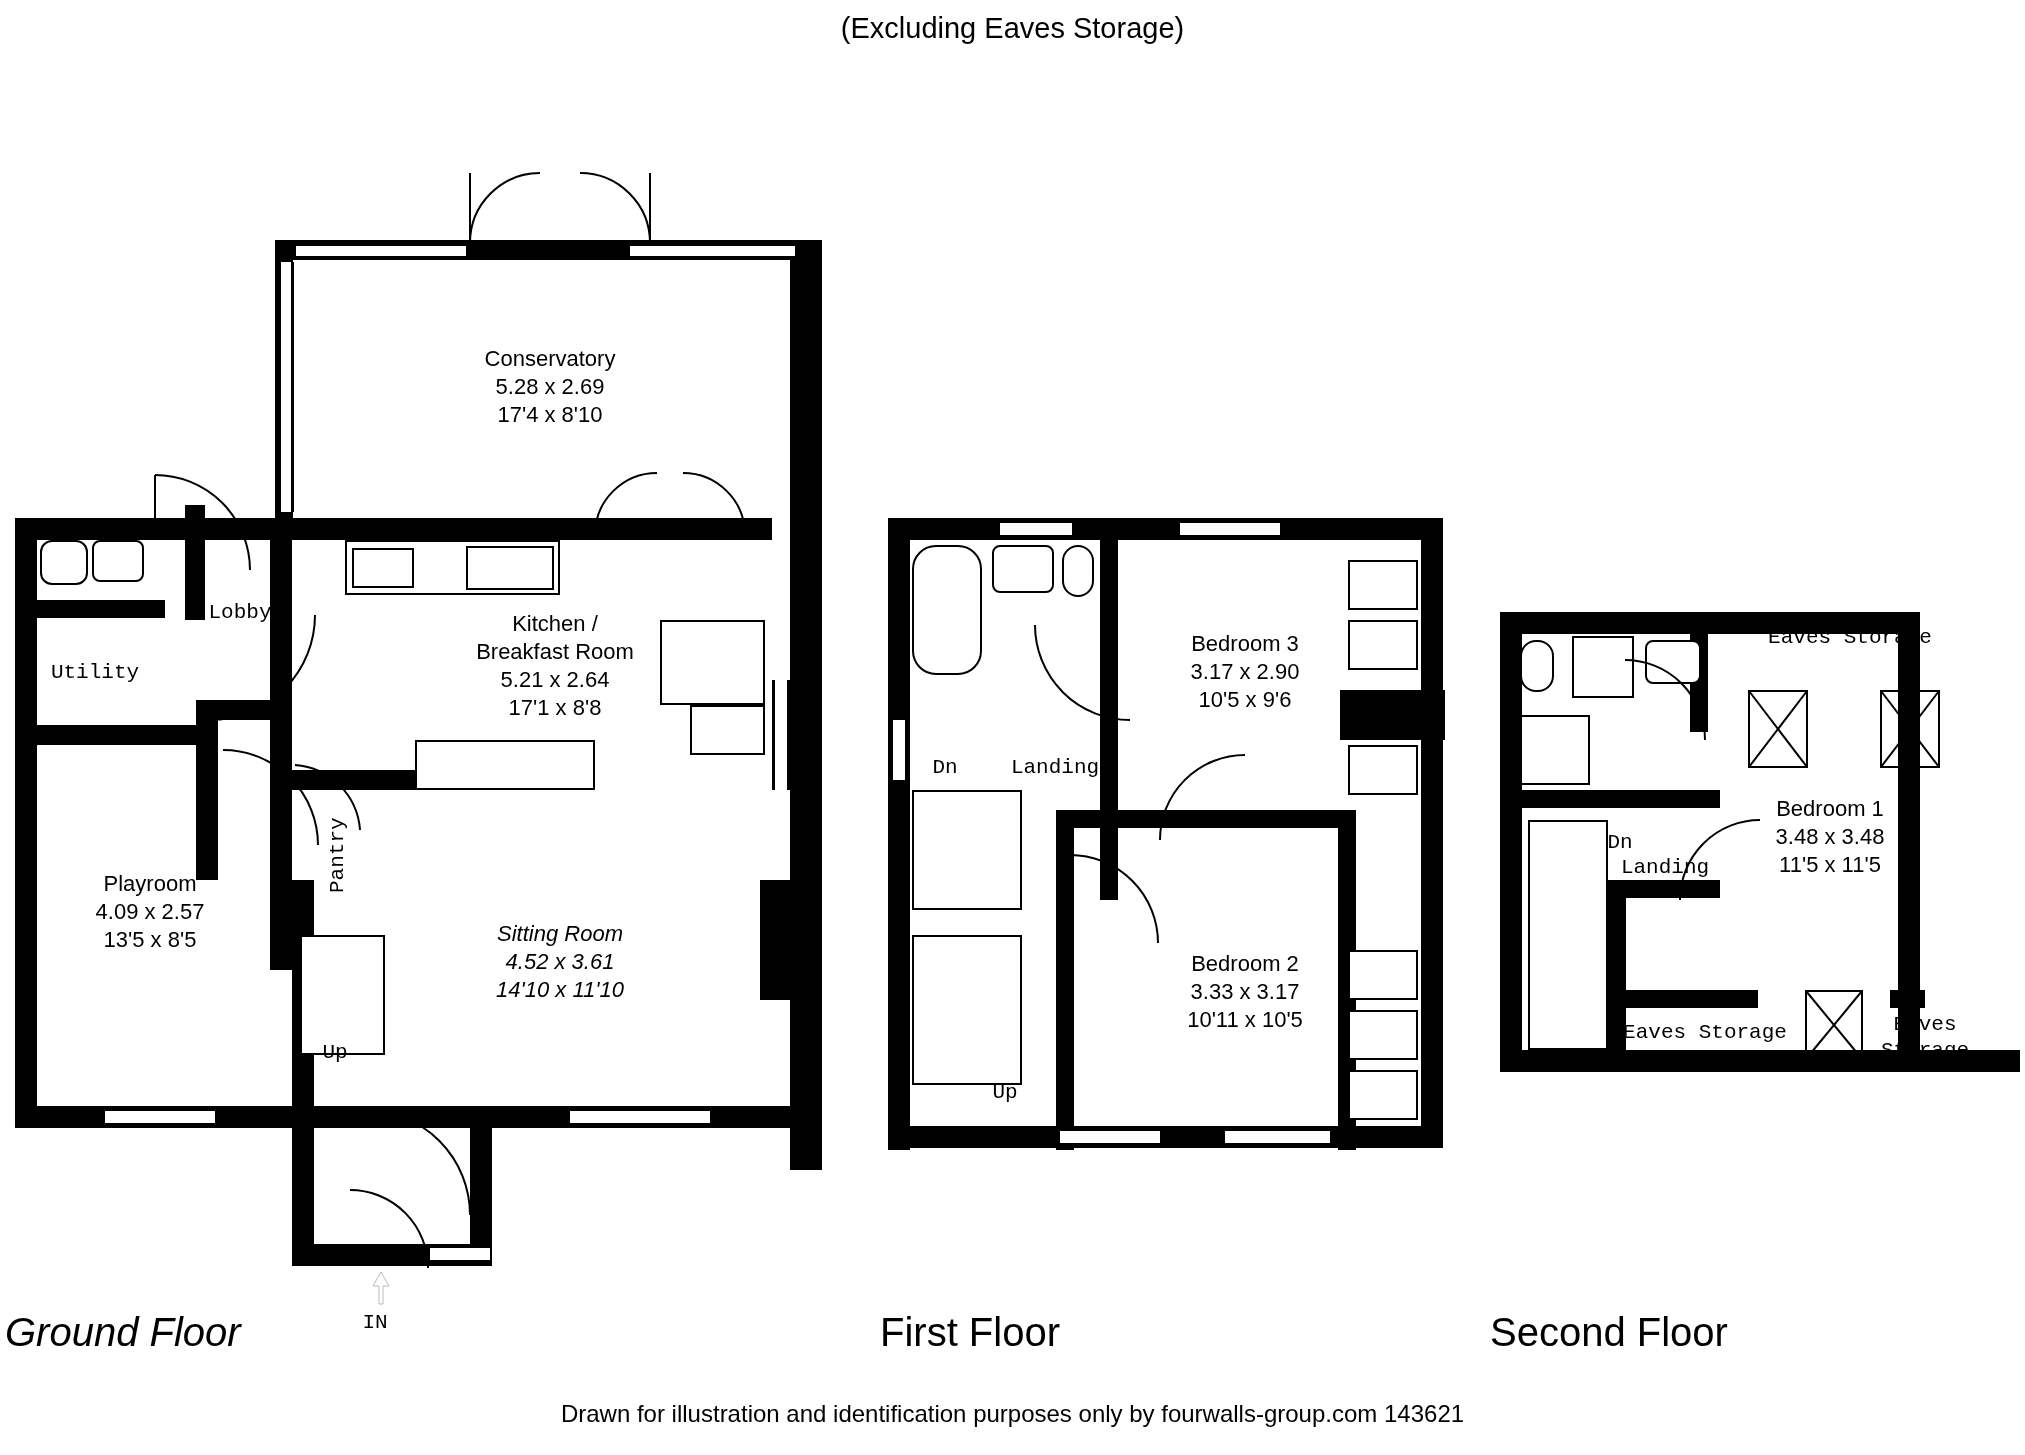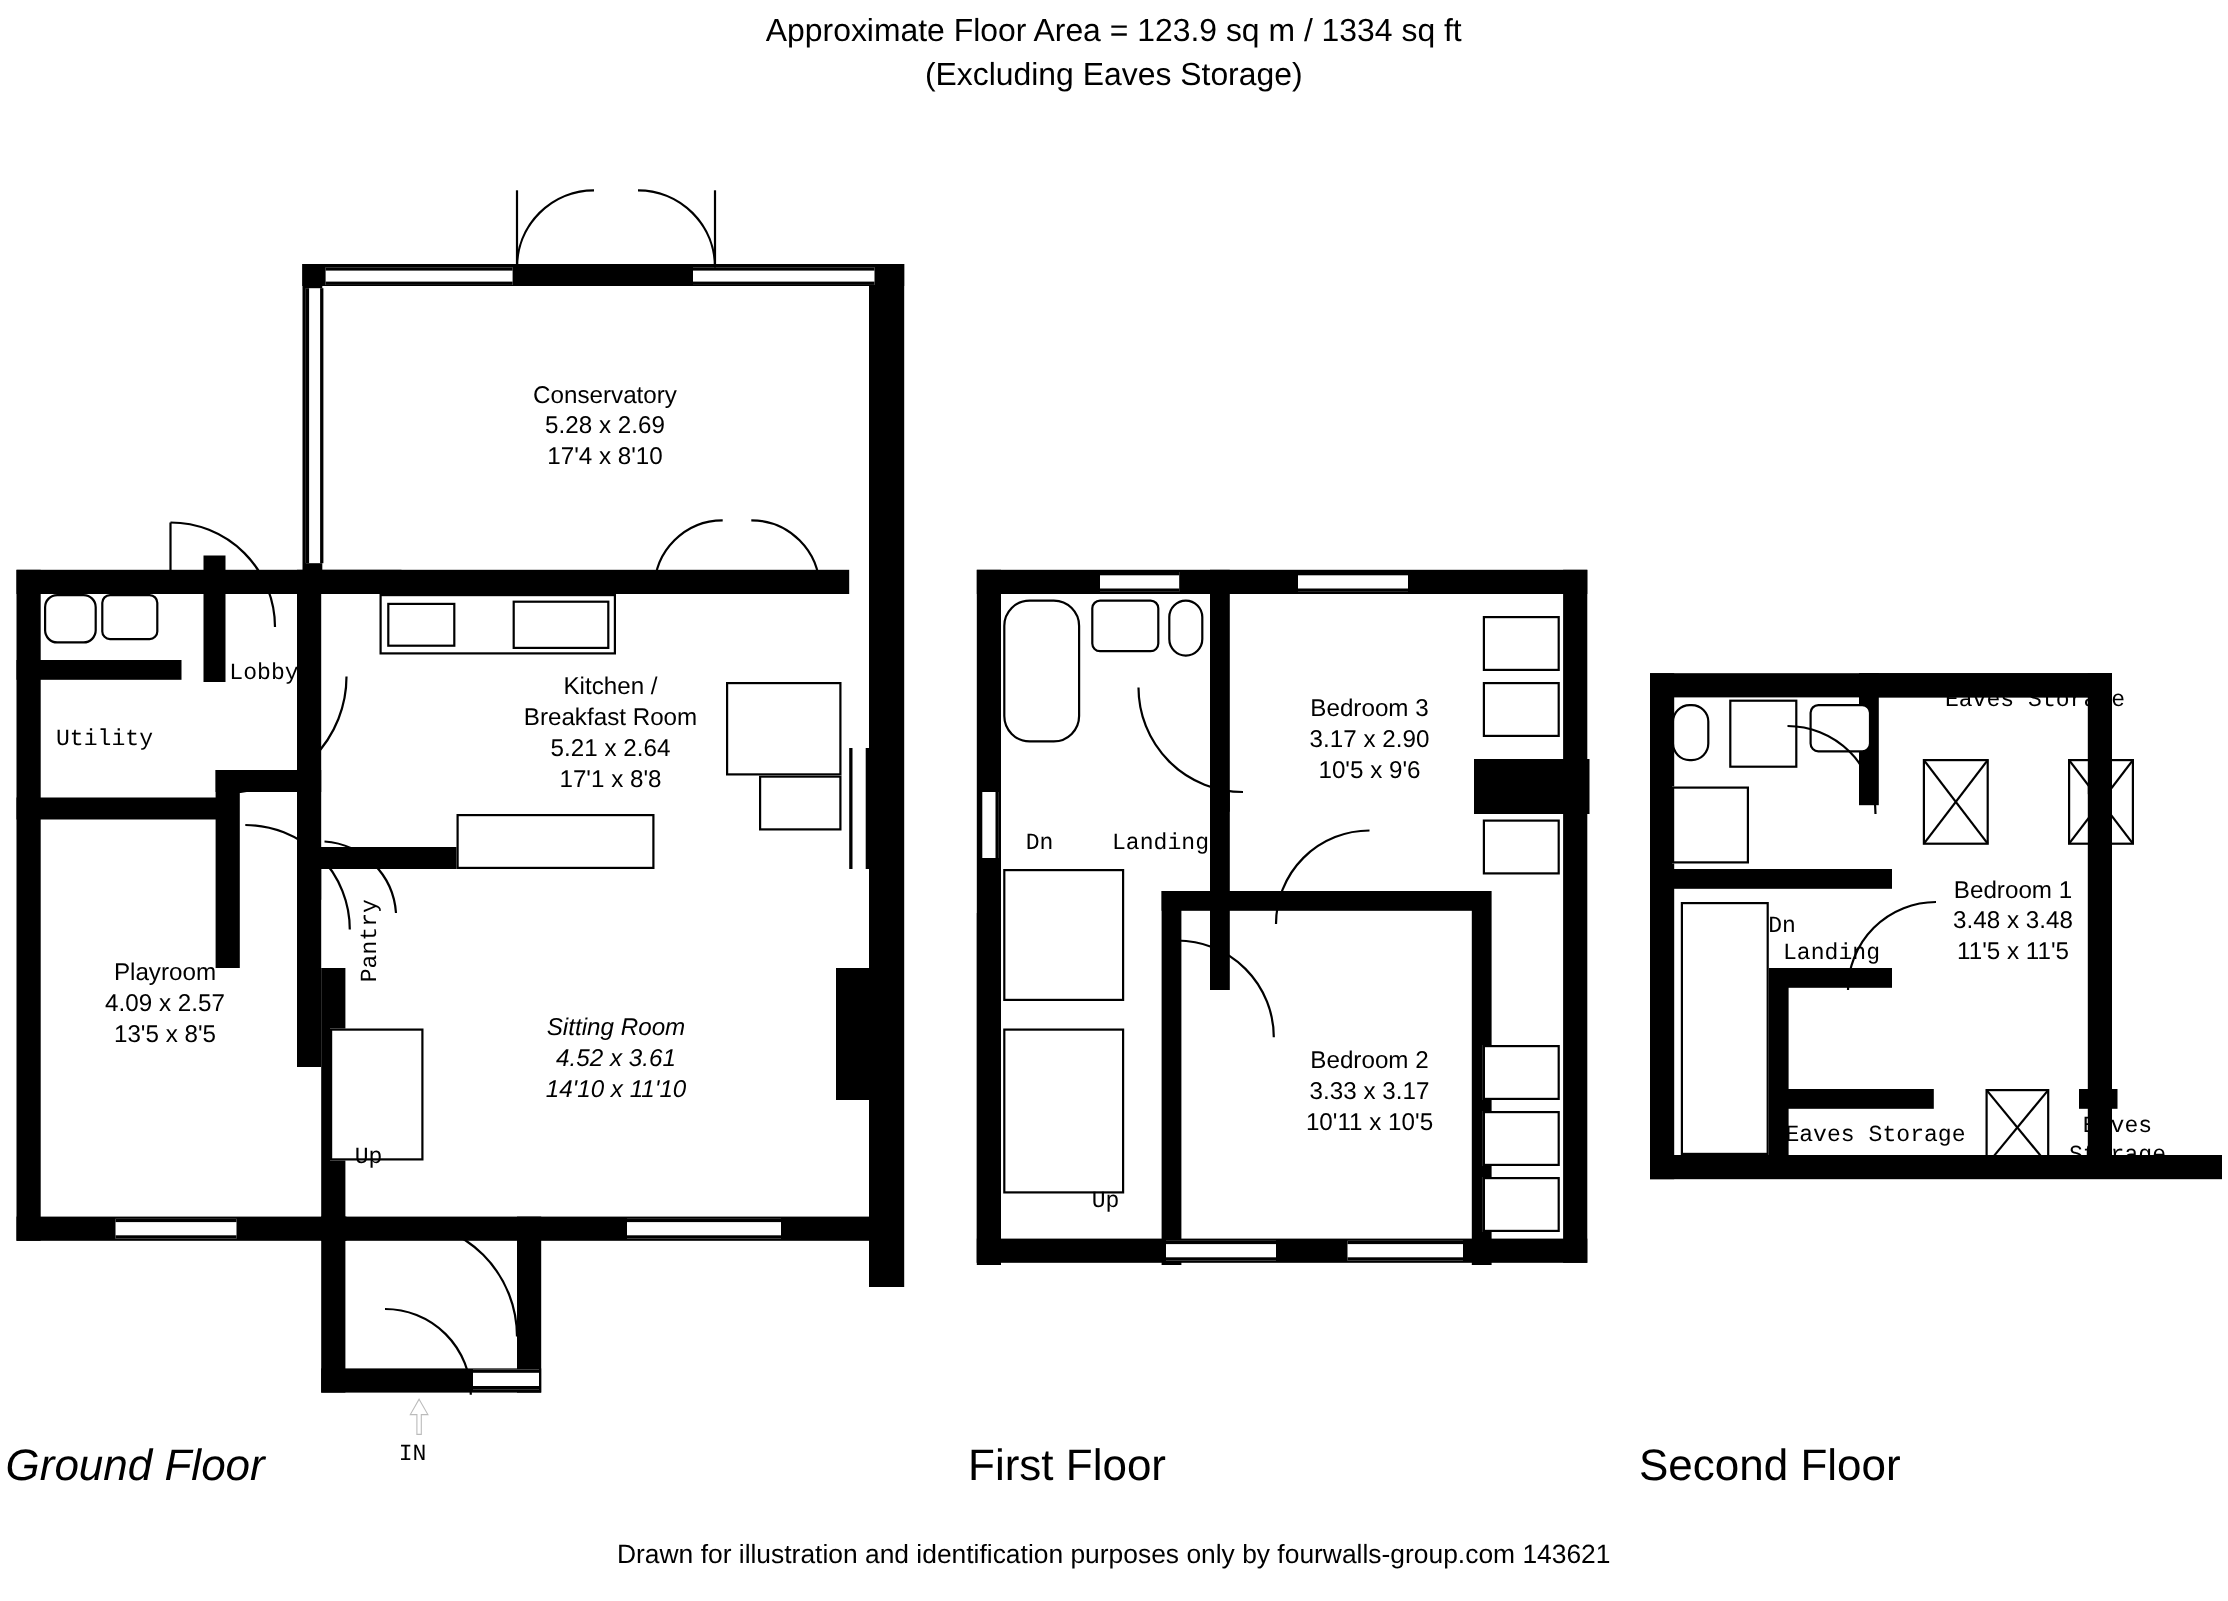--- a/index.html
+++ b/index.html
@@ -17,21 +17,20 @@
   .lbl.vert{writing-mode:vertical-rl;transform:rotate(180deg);}
   .thin{position:absolute;border:2px solid #000;background:#fff;box-sizing:border-box;}
   .win{position:absolute;background:#fff;border-top:3px solid #000;border-bottom:3px solid #000;box-sizing:border-box;}
   .win.v{border:0;border-left:3px solid #000;border-right:3px solid #000;}
   svg{position:absolute;overflow:visible;}
 </style>
 </head>
 <body>
 
 <div class="header">
-  <div>Approximate Floor Area = 123.9 sq m / 1334 sq ft</div>
   <div>(Excluding Eaves Storage)</div>
 </div>
 
 <div>
 
   <div class="wall" style="left:275px;top:240px;width:18px;height:280px;"></div>
   <div class="wall" style="left:283px;top:240px;width:14px;height:12px;"></div>
   <div class="wall" style="left:275px;top:240px;width:50px;height:20px;"></div>
   <div class="wall" style="left:790px;top:240px;width:32px;height:930px;"></div>
   <div class="wall" style="left:275px;top:240px;width:547px;height:20px;"></div>

